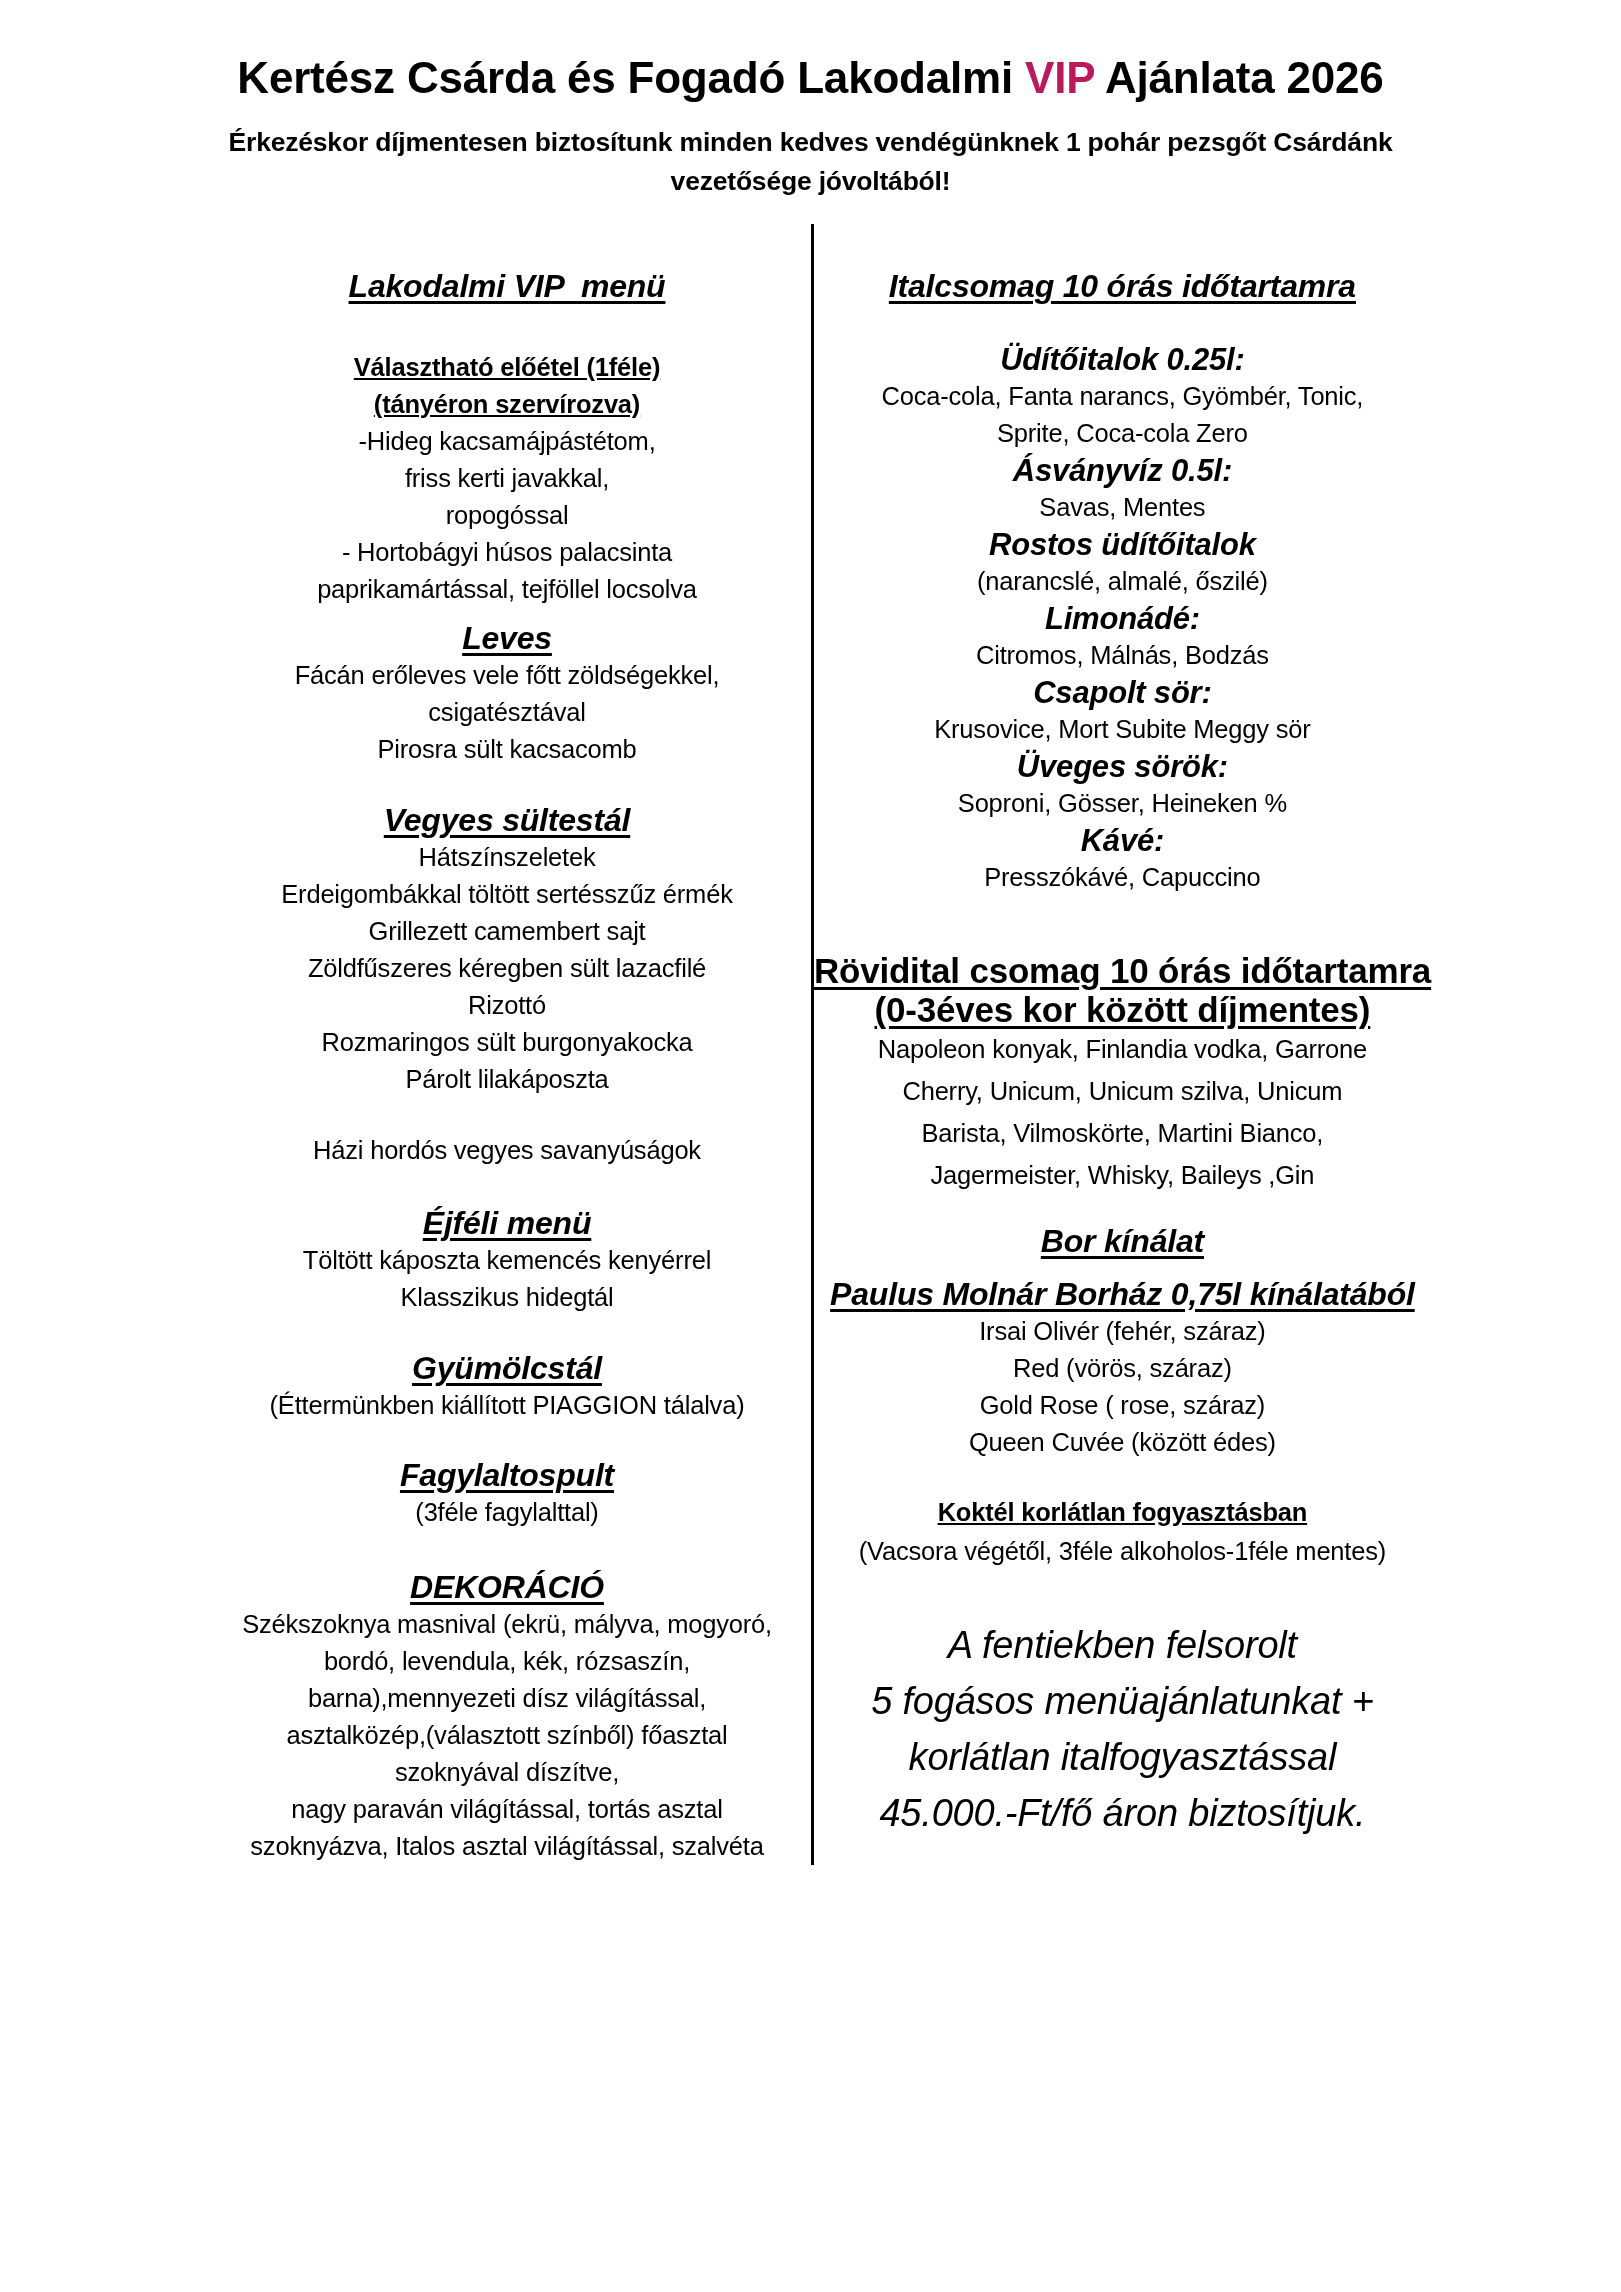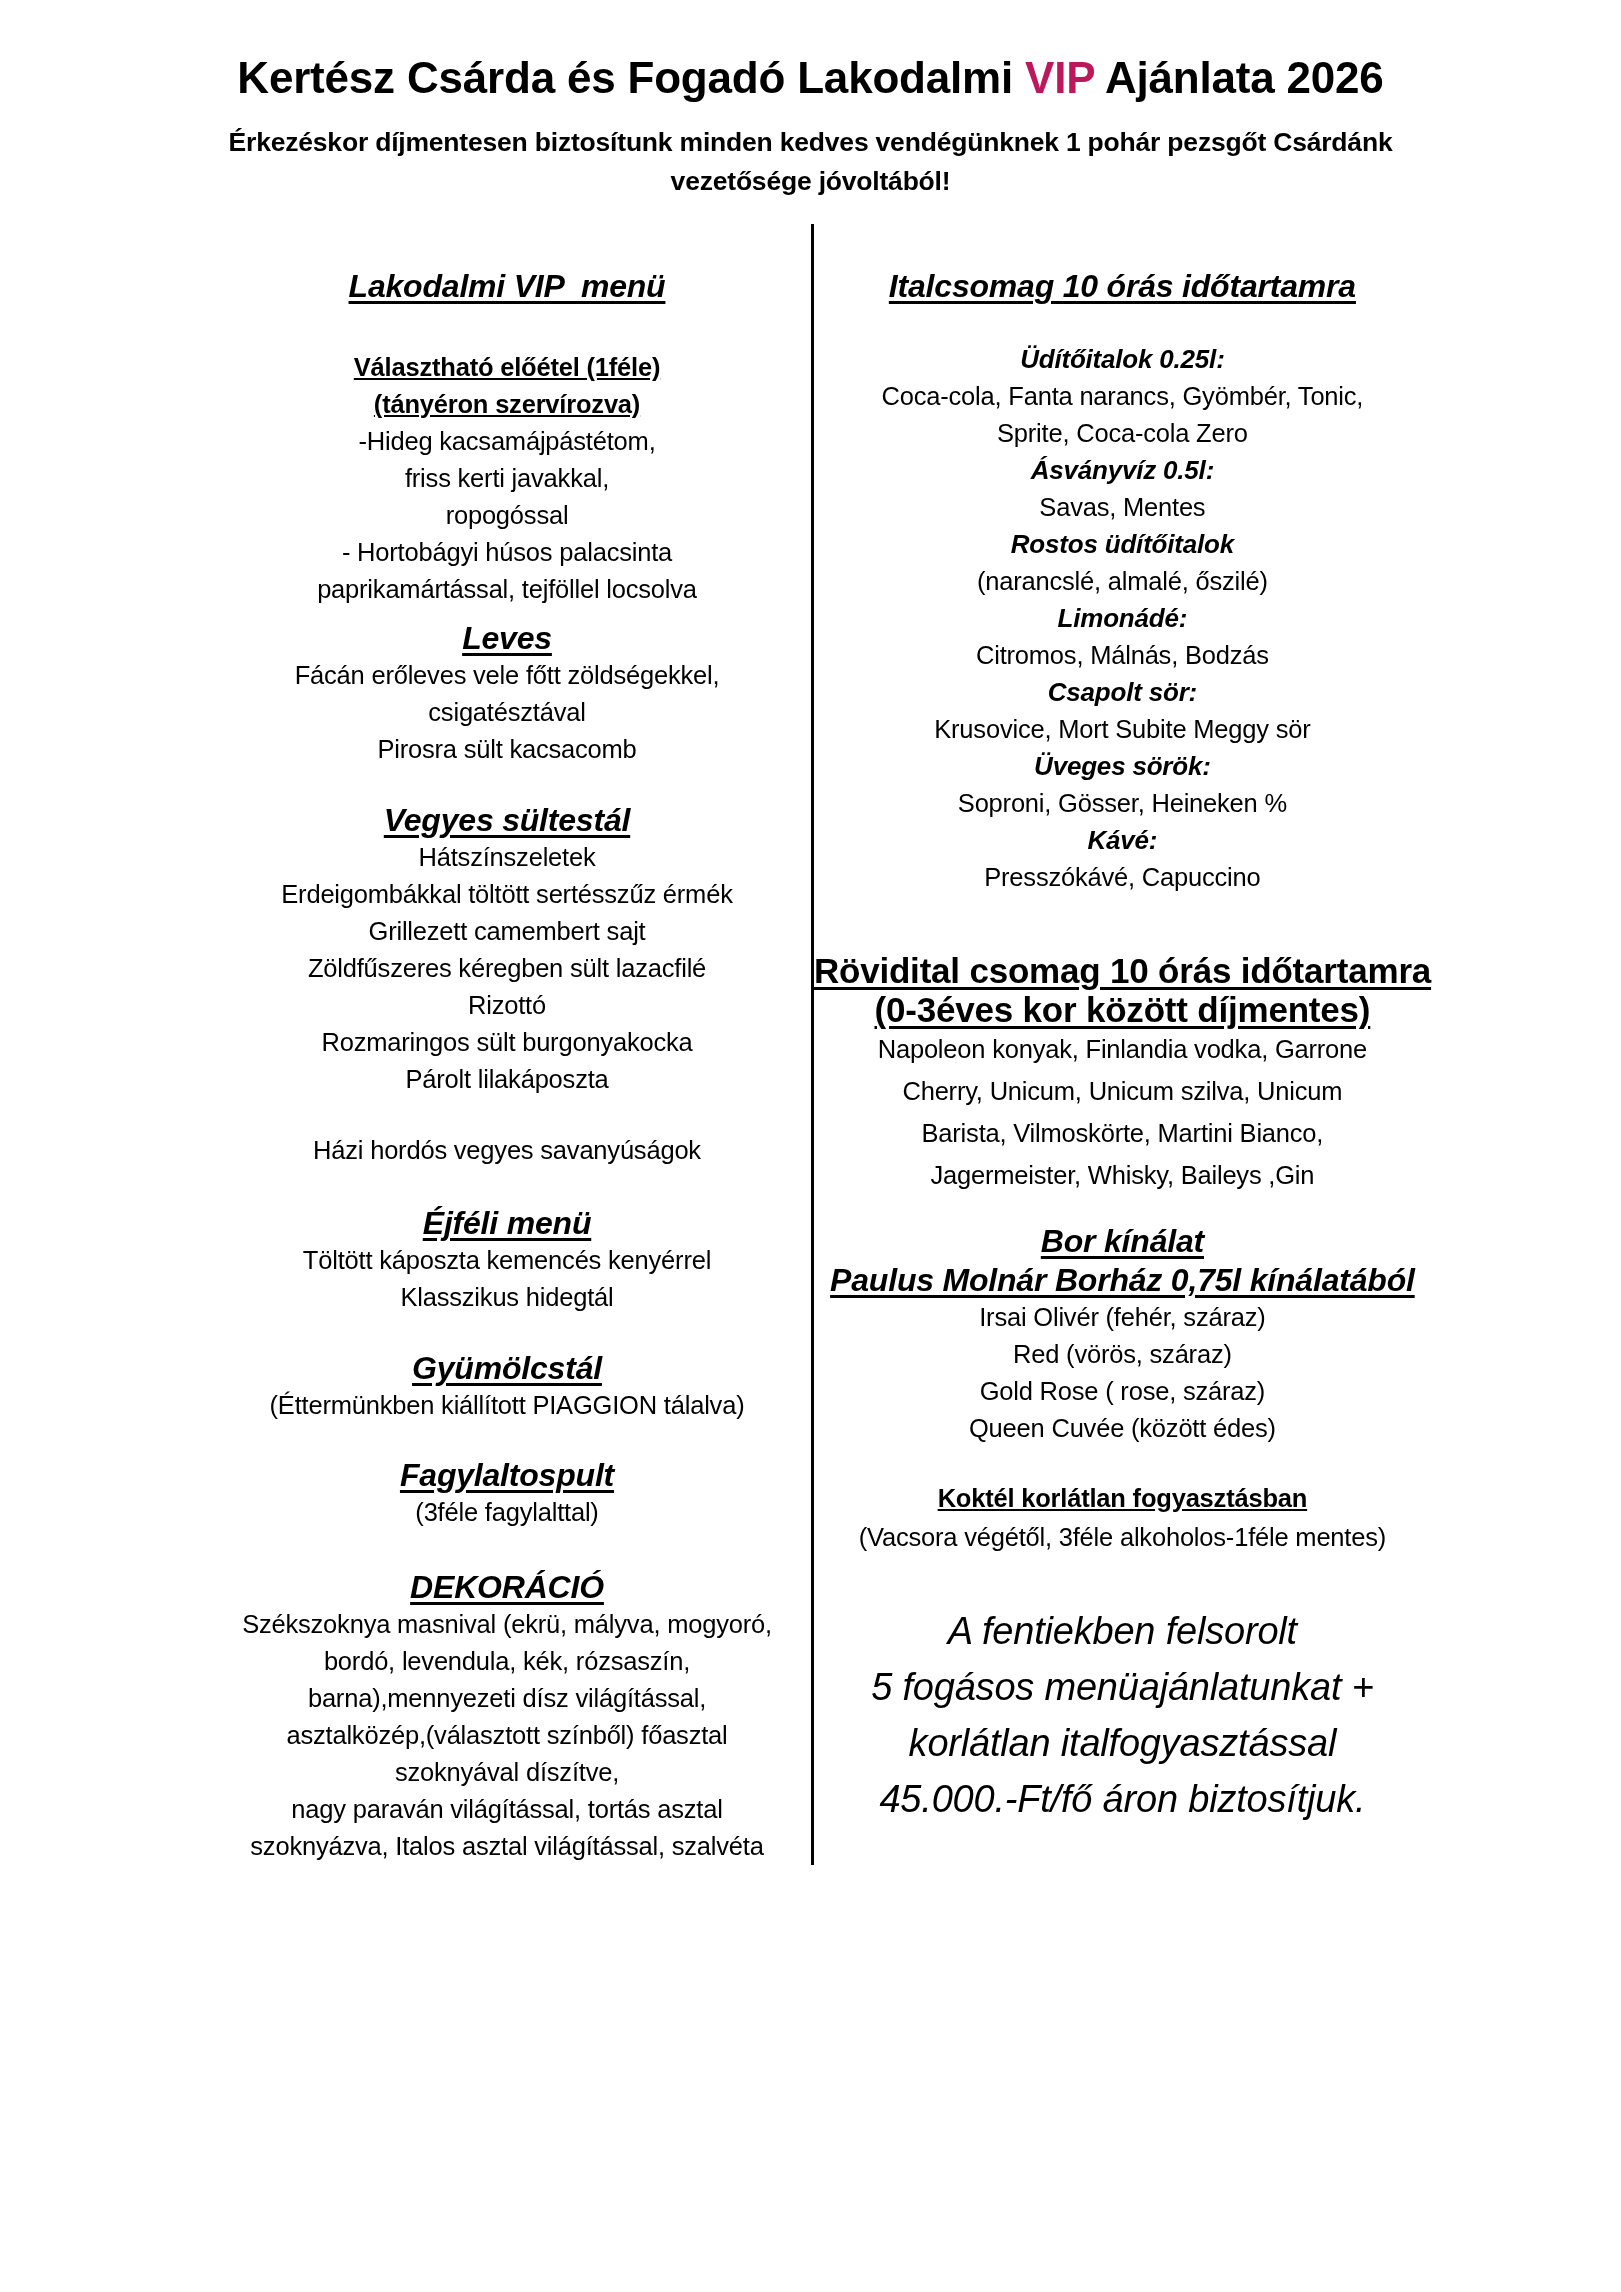--- a/index.html
+++ b/index.html
@@ -30,21 +30,21 @@
     box-sizing:border-box;
     padding-top:44px;
     text-align:center;
   }
   .col-left{width:608px;margin-left:203px;}
   .divider{width:2.9px;background:#000;}
   .col-right{width:617px;}
   .line{font-size:25.5px;line-height:37px;white-space:pre;}
   .r2{line-height:42px;}
   .b{font-weight:700;text-decoration:underline;}
-  .hi{font-weight:700;font-style:italic;font-size:26px;text-align:center;}
+  .hi{font-weight:700;font-style:italic;font-size:31px;text-align:center;}
   .hu{
     font-weight:700;font-size:35px;
     text-decoration:underline;
     text-decoration-thickness:2.9px;text-underline-offset:3.9px;
   }
   .hiu{
     font-weight:700;font-style:italic;font-size:32px;
     text-decoration:underline;
     text-decoration-thickness:2.9px;text-underline-offset:3.9px;
   }
@@ -118,21 +118,21 @@
         <div class="line ">Soproni, Gösser, Heineken %</div>
         <div class="line hi">Kávé:</div>
         <div class="line ">Presszókávé, Capuccino</div>
         <div class="line hu" style="margin-top: 56px;">Rövidital csomag 10 órás időtartamra</div>
         <div class="line hu" style="margin-top: 2px;">(0-3éves kor között díjmentes)</div>
         <div class="line r2">Napoleon konyak, Finlandia vodka, Garrone</div>
         <div class="line r2">Cherry, Unicum, Unicum szilva, Unicum</div>
         <div class="line r2">Barista, Vilmoskörte, Martini Bianco,</div>
         <div class="line r2">Jagermeister, Whisky, Baileys ,Gin</div>
         <div class="line hiu" style="margin-top: 26.5px;">Bor kínálat</div>
-        <div class="line hiu" style="margin-top: 2px;">Paulus Molnár Borház 0,75l kínálatából</div>
+        <div class="line hiu" style="margin-top: 16px;">Paulus Molnár Borház 0,75l kínálatából</div>
         <div class="line ">Irsai Olivér (fehér, száraz)</div>
         <div class="line ">Red (vörös, száraz)</div>
         <div class="line ">Gold Rose ( rose, száraz)</div>
         <div class="line ">Queen Cuvée (között édes)</div>
         <div class="line b" style="margin-top: 33px;">Koktél korlátlan fogyasztásban</div>
         <div class="line " style="margin-top: 2px;">(Vacsora végétől, 3féle alkoholos-1féle mentes)</div>
         <div class="line big" style="margin-top: 47px;">A fentiekben felsorolt</div>
         <div class="line big">5 fogásos menüajánlatunkat +</div>
         <div class="line big">korlátlan italfogyasztással</div>
         <div class="line big">45.000.-Ft/fő áron biztosítjuk.</div>

